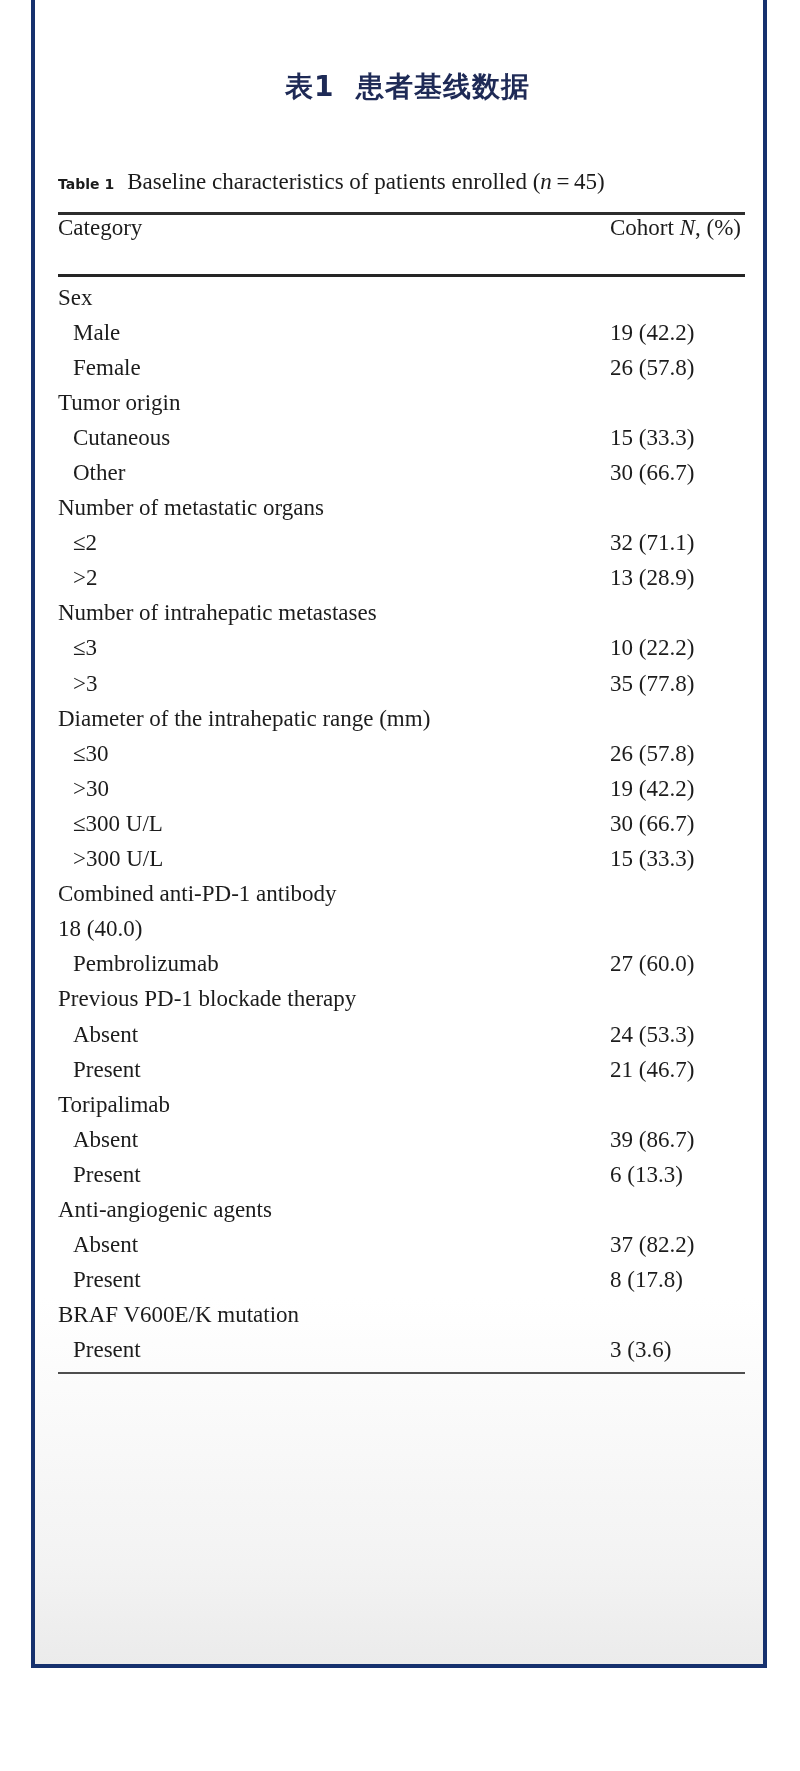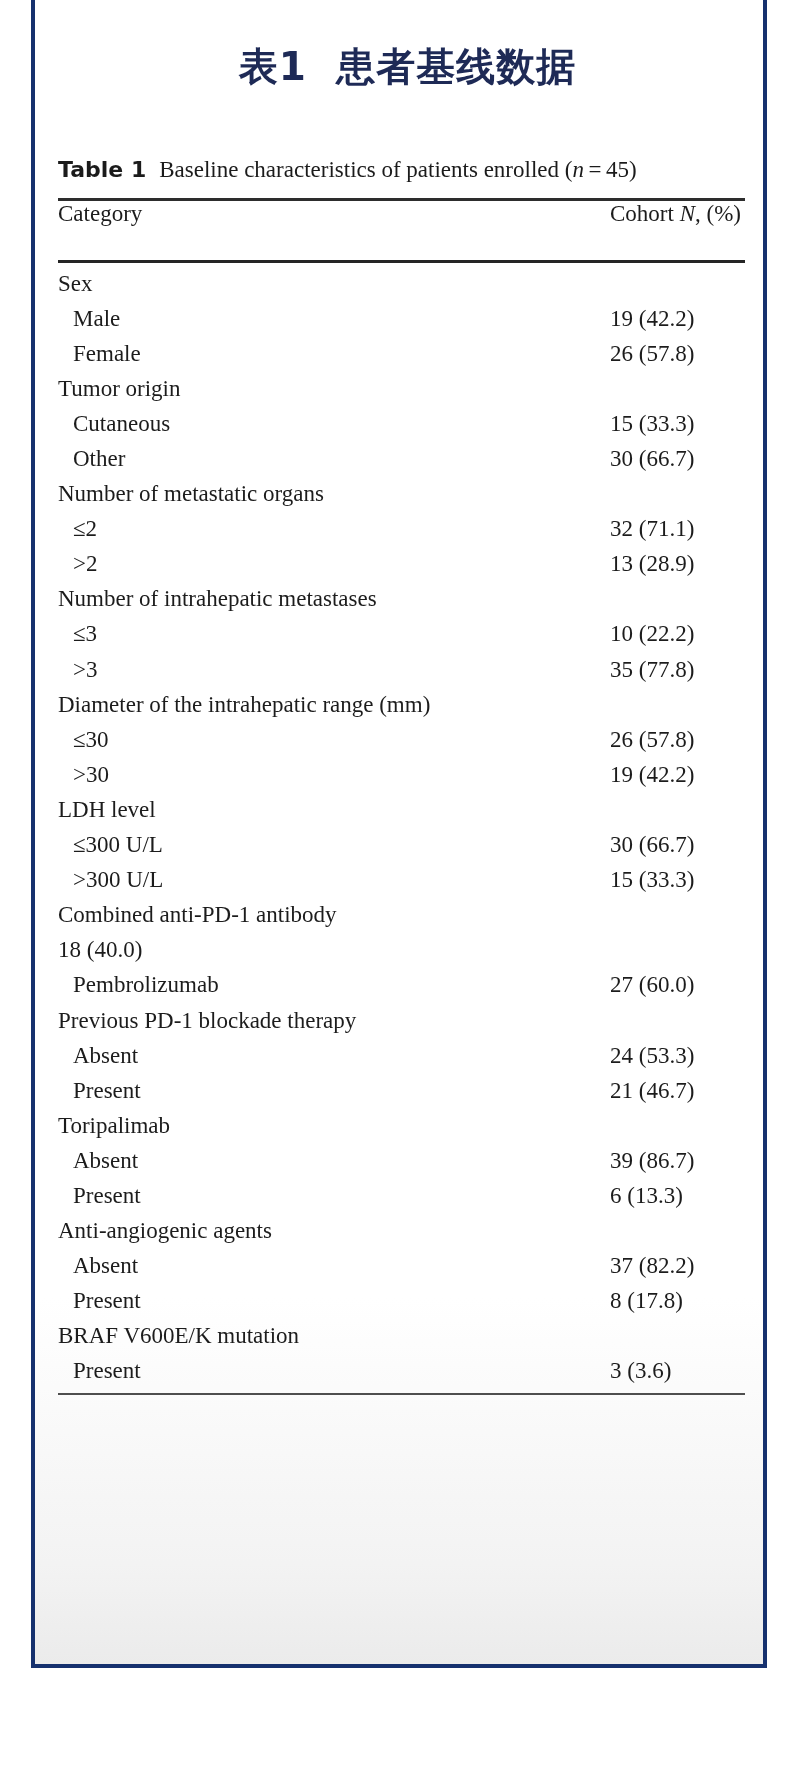--- a/index.html
+++ b/index.html
@@ -22,40 +22,40 @@
     width: 736px;
     height: 1668px;
     border-left: 4px solid #16316e;
     border-right: 4px solid #16316e;
     border-bottom: 4px solid #16316e;
     border-top: none;
     background: linear-gradient(180deg, #ffffff 0%, #ffffff 78%, #f3f3f3 94%, #ebebeb 100%);
     box-sizing: border-box;
   }
   .cn-title {
-    margin-top: 40px;
+    margin-top: 68px;
     text-align: center;
     font-family: "DejaVu Sans", "Liberation Sans", sans-serif;
     font-weight: 700;
-    font-size: 39px;
+    font-size: 28px;
     color: #1e2a56;
     white-space: pre;
     letter-spacing: 1px;
     padding-left: 17px;
   }
   .caption {
     margin: 62px 0 0 23px;
     font-size: 23px;
     line-height: 28px;
     color: #1b1b1b;
   }
   .caption .cap-label {
     font-family: "DejaVu Sans", "Liberation Sans", sans-serif;
     font-weight: 700;
-    font-size: 22px;
+    font-size: 14px;
     margin-right: 13px;
   }
   .caption .it { font-style: italic; }
   .table-wrap {
     margin: 14px 0 0 23px;
     width: 687px;
   }
   .rule-top {
     height: 0;
     border-top: 3px solid #2d2d2d;
@@ -184,24 +184,20 @@
         <div class="row indent">
           <div class="label">≤30</div>
           <div class="value">26 (57.8)</div>
         </div>
 
         <div class="row indent">
           <div class="label">&gt;30</div>
           <div class="value">19 (42.2)</div>
         </div>
 
-        <div class="row">
-          <div class="label">LDH level</div>
-          <div class="value"></div>
-        </div>
 
         <div class="row indent">
           <div class="label">≤300 U/L</div>
           <div class="value">30 (66.7)</div>
         </div>
 
         <div class="row indent">
           <div class="label">&gt;300 U/L</div>
           <div class="value">15 (33.3)</div>
         </div>

